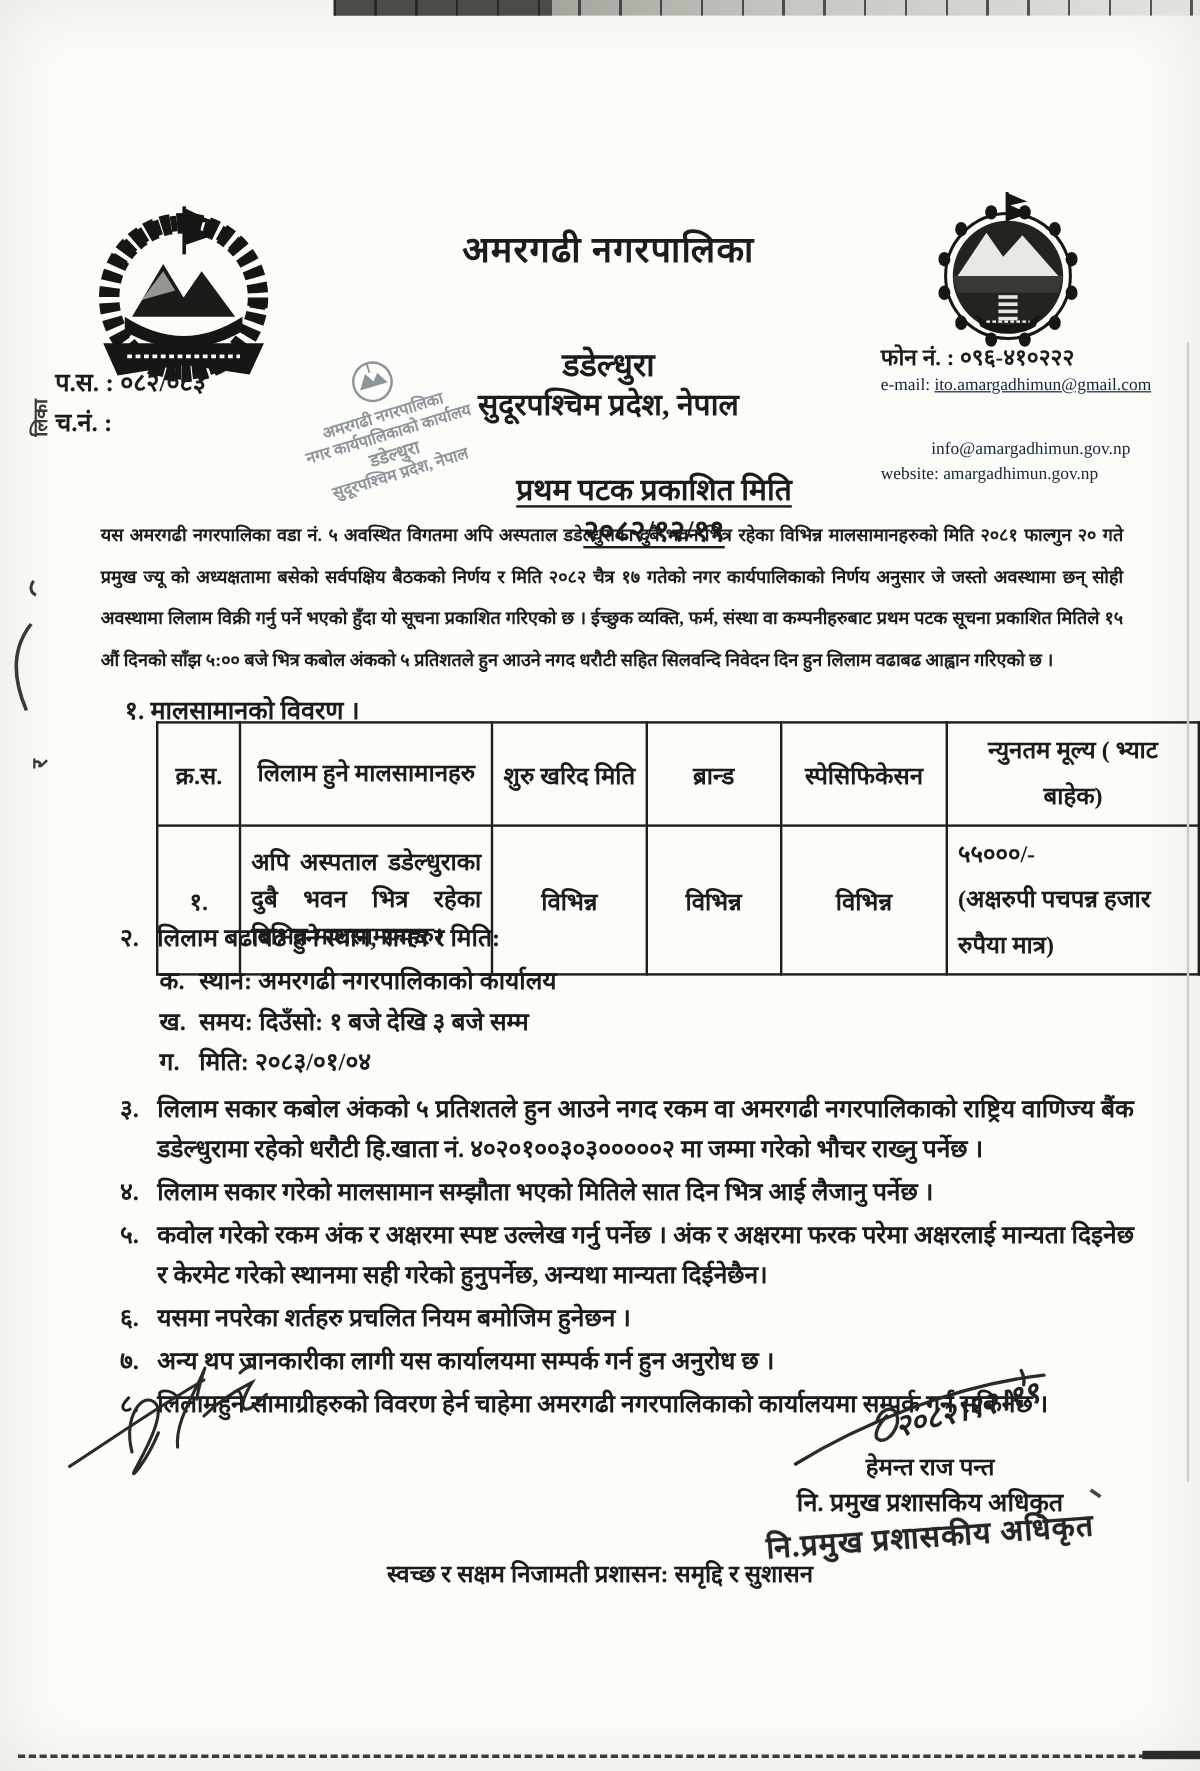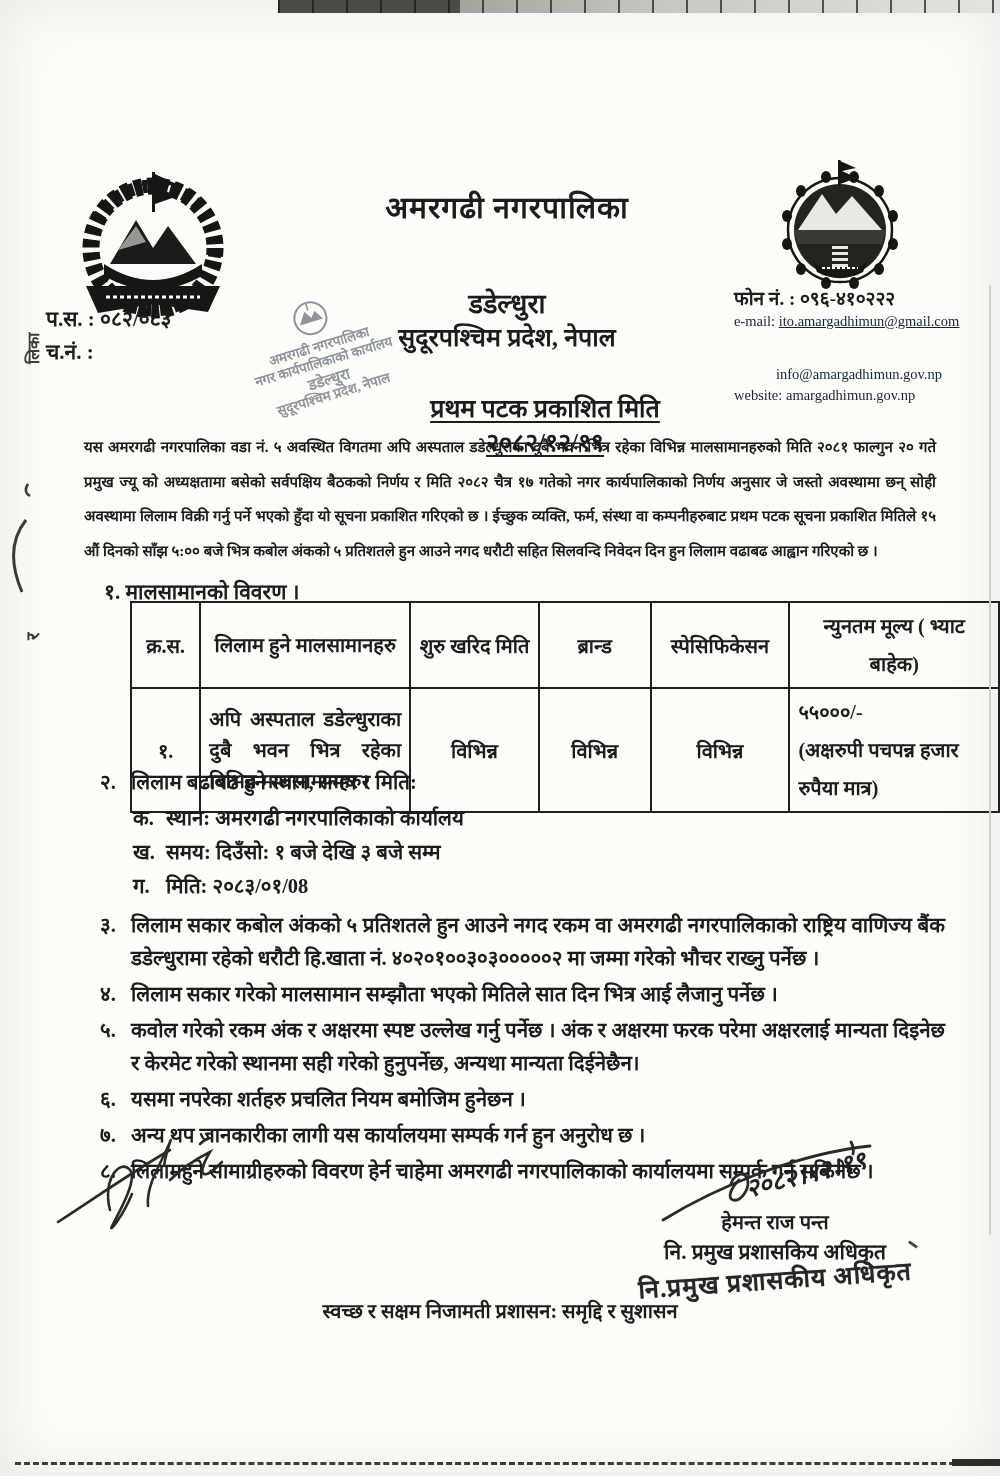--- a/index.html
+++ b/index.html
@@ -202,21 +202,21 @@
     <div class="sub">
       <span class="snum">क.</span>
       <span>स्थान: अमरगढी नगरपालिकाको कार्यालय</span>
     </div>
     <div class="sub">
       <span class="snum">ख.</span>
       <span>समय: दिउँसो: १ बजे देखि ३ बजे सम्म</span>
     </div>
     <div class="sub" style="margin-bottom:6px;">
       <span class="snum">ग.</span>
-      <span>मिति: २०८३/०१/08</span>
+      <span>मिति: २०८३/०१/०४</span>
     </div>
     <div class="term">
       <span class="tnum">३.</span>
       <span class="ttext">लिलाम सकार कबोल अंकको ५ प्रतिशतले हुन आउने नगद रकम वा अमरगढी नगरपालिकाको राष्ट्रिय वाणिज्य बैंक डडेल्धुरामा रहेको धरौटी हि.खाता नं.  ४०२०१००३०३०००००२  मा जम्मा गरेको भौचर राख्नु पर्नेछ ।</span>
     </div>
     <div class="term">
       <span class="tnum">४.</span>
       <span class="ttext">लिलाम सकार गरेको मालसामान सम्झौता भएको मितिले सात दिन भित्र आई लैजानु पर्नेछ ।</span>
     </div>
     <div class="term">

